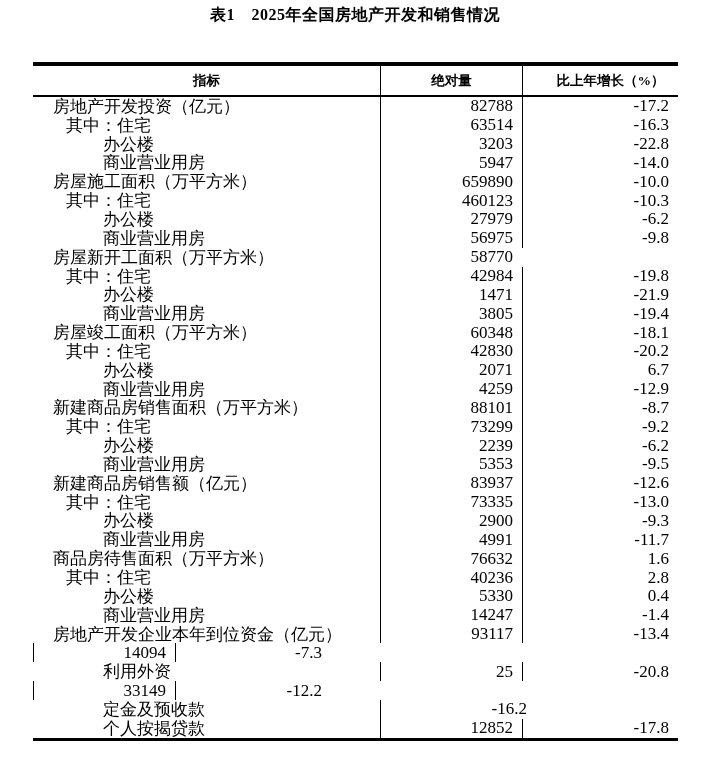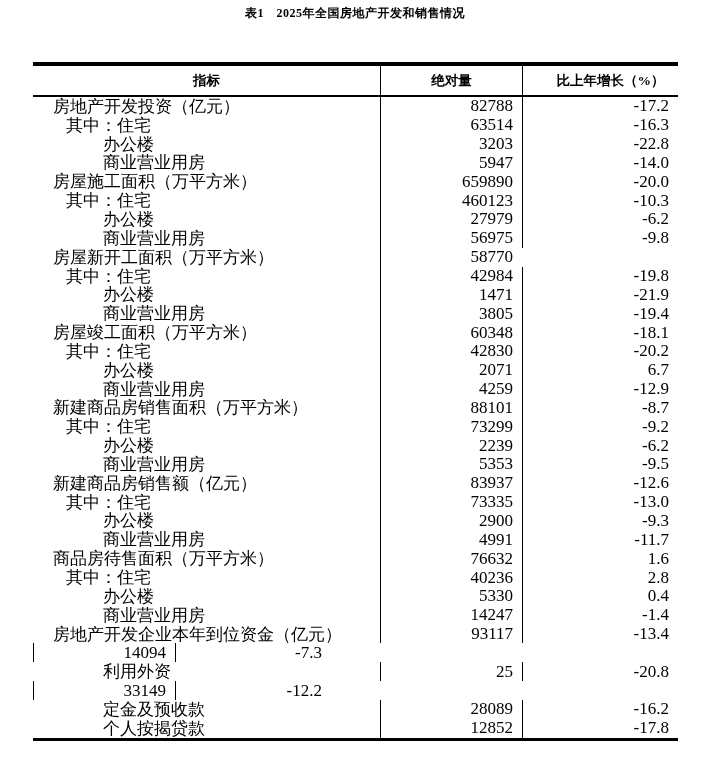--- a/index.html
+++ b/index.html
@@ -15,21 +15,21 @@
     font-family: "Liberation Serif", "DejaVu Serif", serif;
     color: #000000;
     overflow: hidden;
   }
   .doc-title {
     position: absolute;
     top: 5px;
     left: 0;
     width: 710px;
     text-align: center;
-    font-size: 12px;
+    font-size: 16px;
     font-weight: bold;
     letter-spacing: 0.5px;
     white-space: pre;
   }
   .stat-table {
     position: absolute;
     left: 33px;
     top: 62px;
     width: 645px;
     border-top: 4px solid #000000;
@@ -113,21 +113,21 @@
 
   <div class="row">
     <div class="cell col-indicator indent-2">商业营业用房</div>
     <div class="cell col-value">5947</div>
     <div class="cell col-growth">-14.0</div>
   </div>
 
   <div class="row">
     <div class="cell col-indicator indent-0">房屋施工面积（万平方米）</div>
     <div class="cell col-value">659890</div>
-    <div class="cell col-growth">-20.0</div>
+    <div class="cell col-growth">-10.0</div>
   </div>
 
   <div class="row">
     <div class="cell col-indicator indent-1">其中：住宅</div>
     <div class="cell col-value">460123</div>
     <div class="cell col-growth">-10.3</div>
   </div>
 
   <div class="row">
     <div class="cell col-indicator indent-2">办公楼</div>
@@ -277,21 +277,20 @@
     <div class="cell col-growth">-20.8</div>
   </div>
 
   <div class="row">
     <div class="cell col-value">33149</div>
     <div class="cell col-growth">-12.2</div>
   </div>
 
   <div class="row">
     <div class="cell col-indicator indent-2">定金及预收款</div>
-    <div class="cell col-value">28089</div>
     <div class="cell col-growth">-16.2</div>
   </div>
 
   <div class="row">
     <div class="cell col-indicator indent-2">个人按揭贷款</div>
     <div class="cell col-value">12852</div>
     <div class="cell col-growth">-17.8</div>
   </div>
 </div>
 

